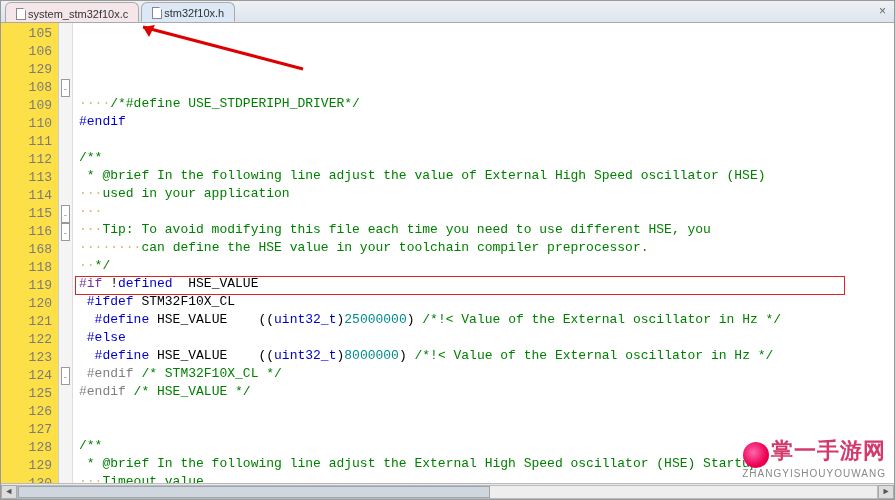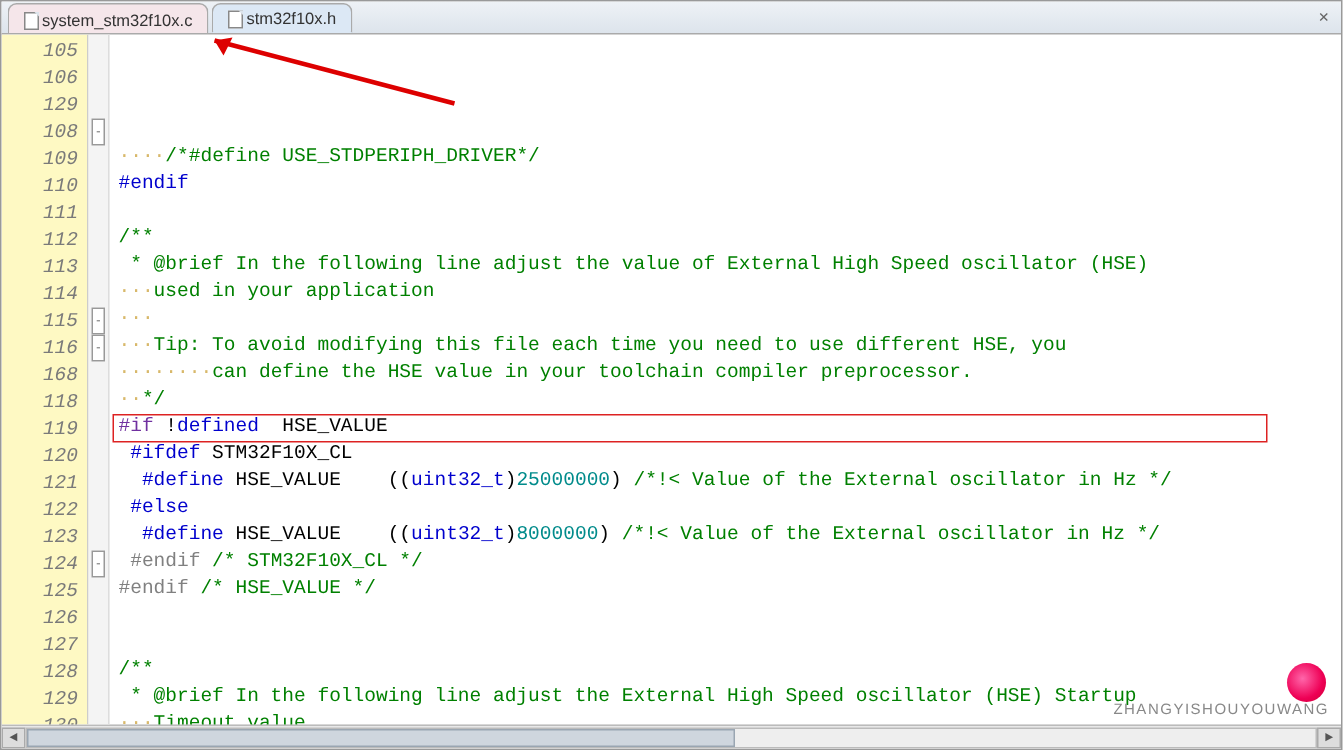--- a/index.html
+++ b/index.html
@@ -63,29 +63,28 @@
     cursor:pointer;
   }
   .editor-wrap {
     display: flex;
     height: calc(100% - 22px - 16px);
     overflow: hidden;
     position: relative;
   }
   .gutter {
     width: 58px;
-    background: #fef9c3;
+    background: #fde047;
     text-align: right;
     color: #7a7a7a;
     padding-right: 6px;
     font-size: 13px;
     line-height: 18px;
     border-right: 1px solid #ccc;
     padding-top: 2px;
-    font-style: italic;
   }
   .gutter div { height: 18px; }
   .fold-col {
     width: 14px;
     background: #f4f4f4;
     border-right: 1px solid #ddd;
     font-size: 10px;
     color: #888;
     line-height: 18px;
     padding-top: 2px;
@@ -243,15 +242,15 @@
 
 <div class="bottom-scroll">
   <div class="scroll-btn">◄</div>
   <div class="scroll-track">
     <div class="scroll-thumb"></div>
   </div>
   <div class="scroll-btn">►</div>
 </div>
 
 <div class="watermark">
-  <div><span class="wm-flower"></span></div>
+  <div><span class="wm-flower"></span><span class="wm1">掌一手游网</span></div>
   <div class="wm2">ZHANGYISHOUYOUWANG</div>
 </div>
 
 </body></html>

